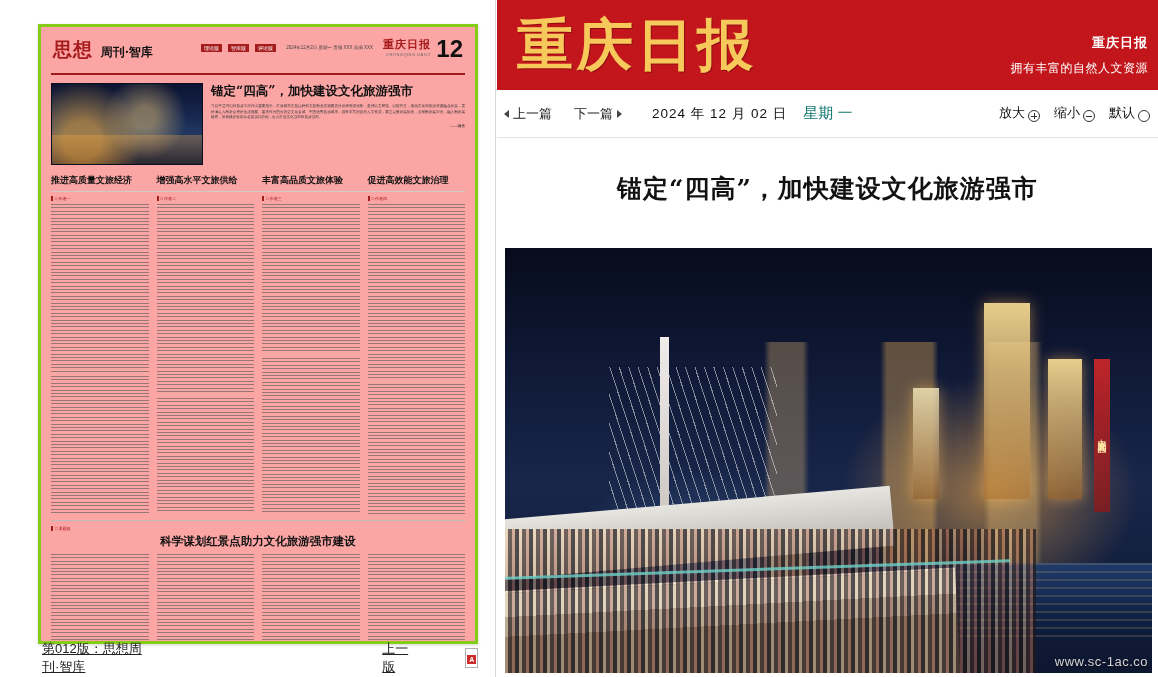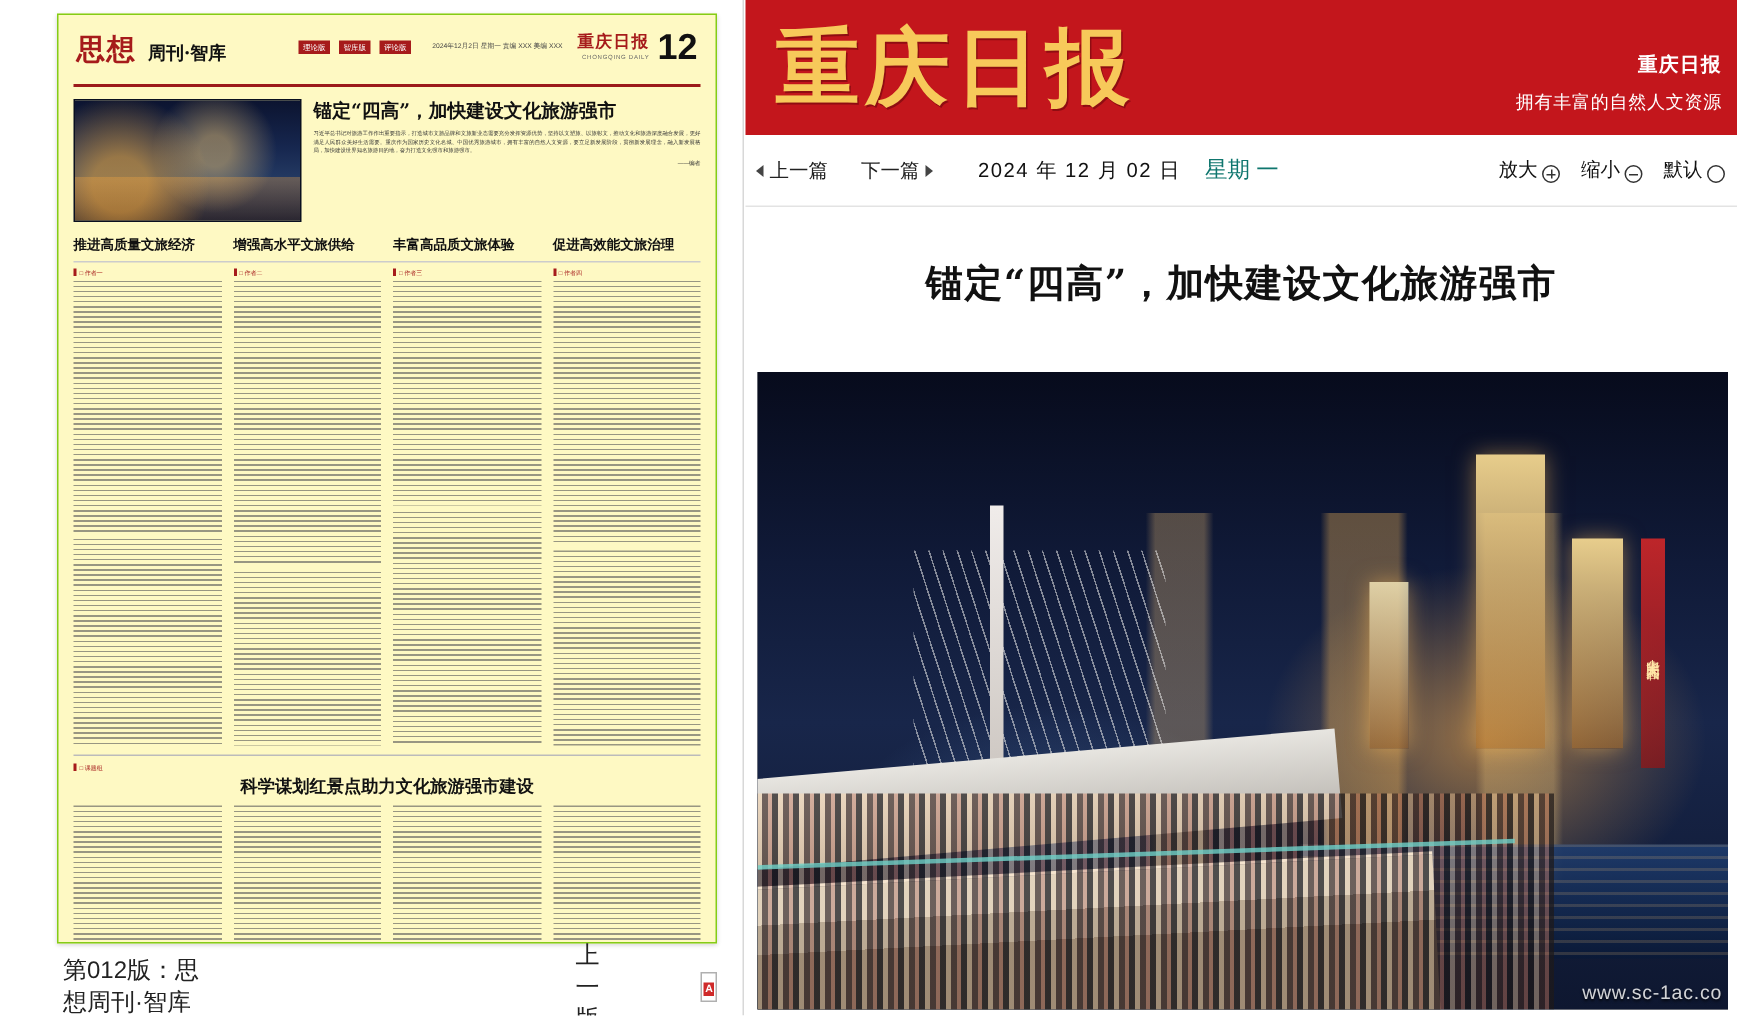--- a/index.html
+++ b/index.html
@@ -19,24 +19,24 @@
   
   .left-panel {
     position: absolute;
     left: 0; top: 0;
     width: 496px; height: 677px;
     background: #ffffff;
     border-right: 1px solid #d8d8d8;
   }
   .page-sheet {
     position: absolute;
-    left: 38px; top: 9px;
+    left: 38px; top: 24px;
     width: 440px; height: 620px;
-    background: #fef9c3;
-    border: 1px solid #84cc16;
+    background: #fca5a5;
+    border: 3px solid #84cc16;
     box-shadow: 0 1px 3px rgba(0,0,0,0.18);
     overflow: hidden;
   }
 
   
   .mini-masthead {
     position: relative;
     height: 40px;
     border-bottom: 2px solid #9c1b1b;
     margin: 8px 10px 0 10px;
@@ -201,22 +201,23 @@
     white-space: nowrap;
   }
 
   
   .page-footbar {
     position: absolute;
     left: 38px; bottom: 6px;
     width: 440px; height: 26px;
     display: flex;
     align-items: center;
-    font-size: 16px;
+    font-size: 13px;
     color: #222;
+    text-decoration: underline;
   }
   .page-footbar .label { margin-left: 4px; }
   .page-footbar .prevpage { margin-left: 240px; }
   .pdf-icon {
     margin-left: 56px;
     width: 17px; height: 20px;
     background: #fff;
     border: 1px solid #b0b0b0;
     position: relative;
   }

